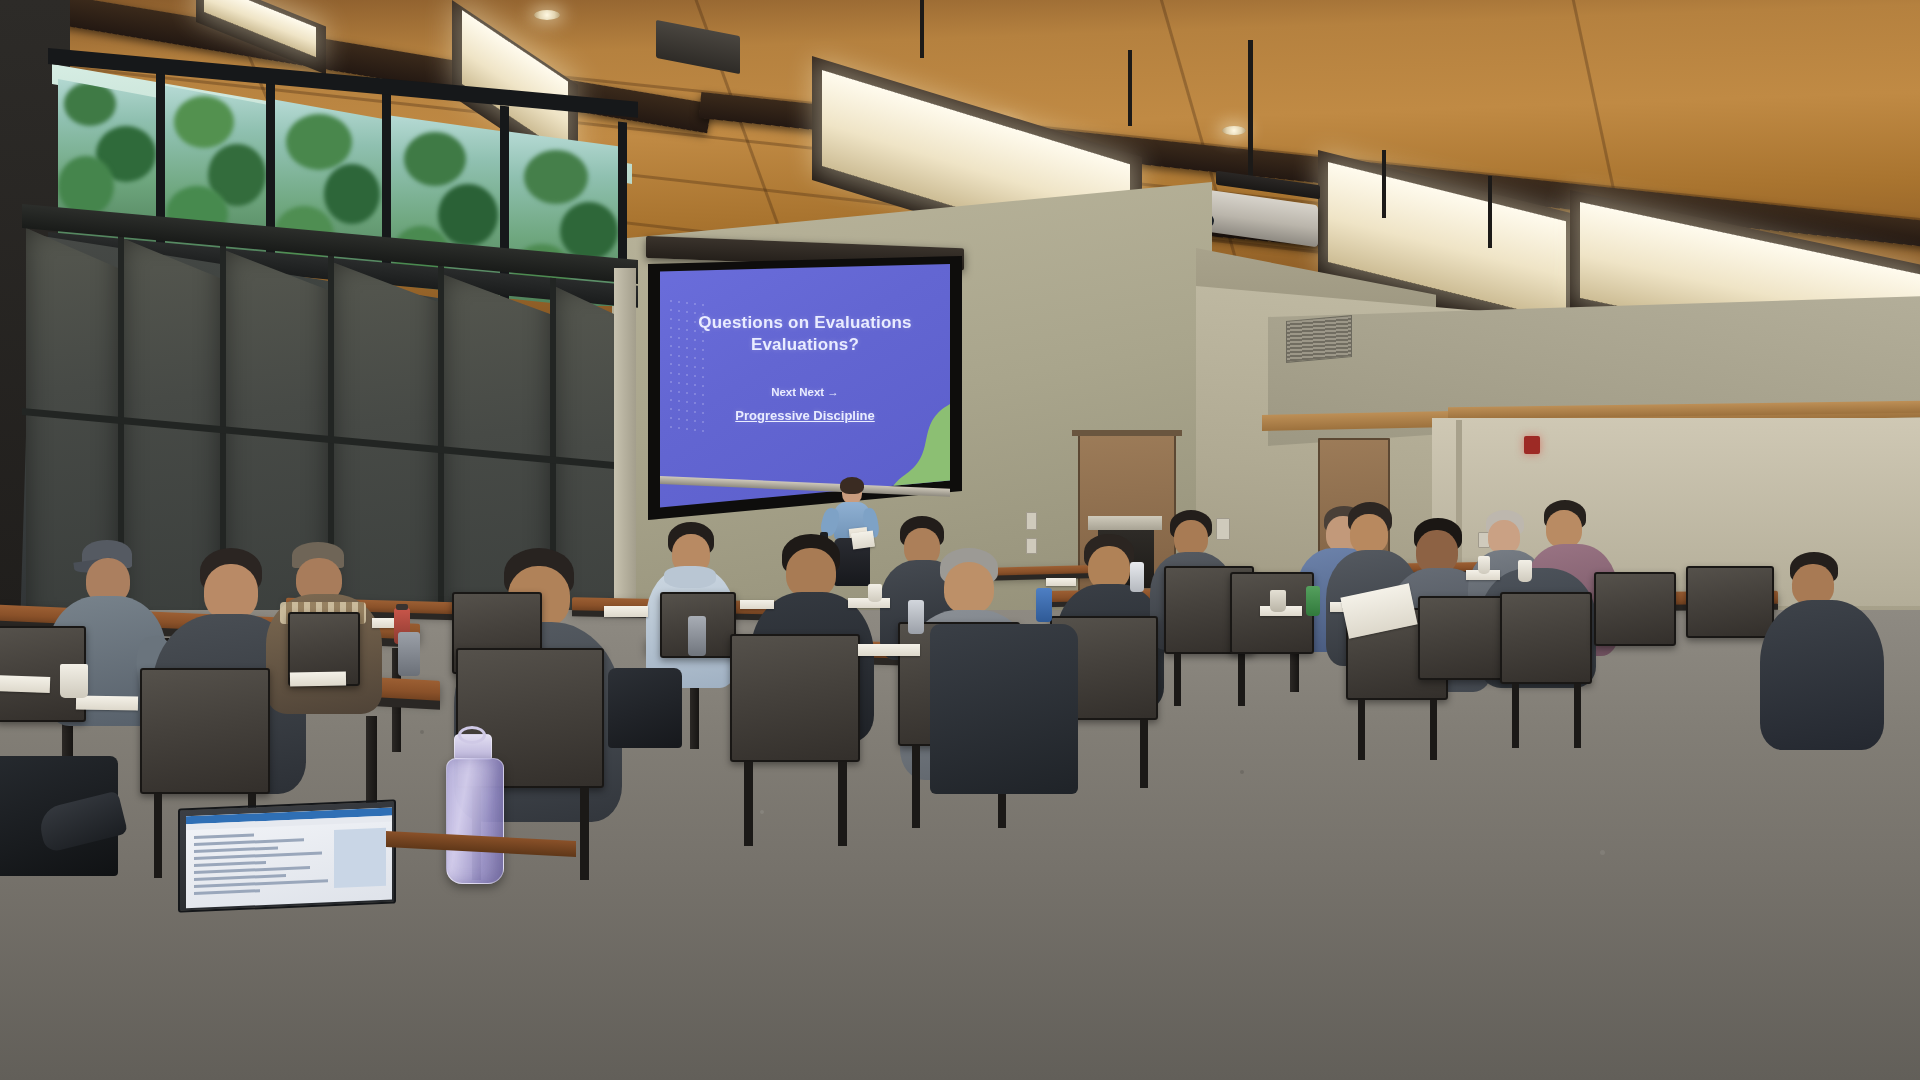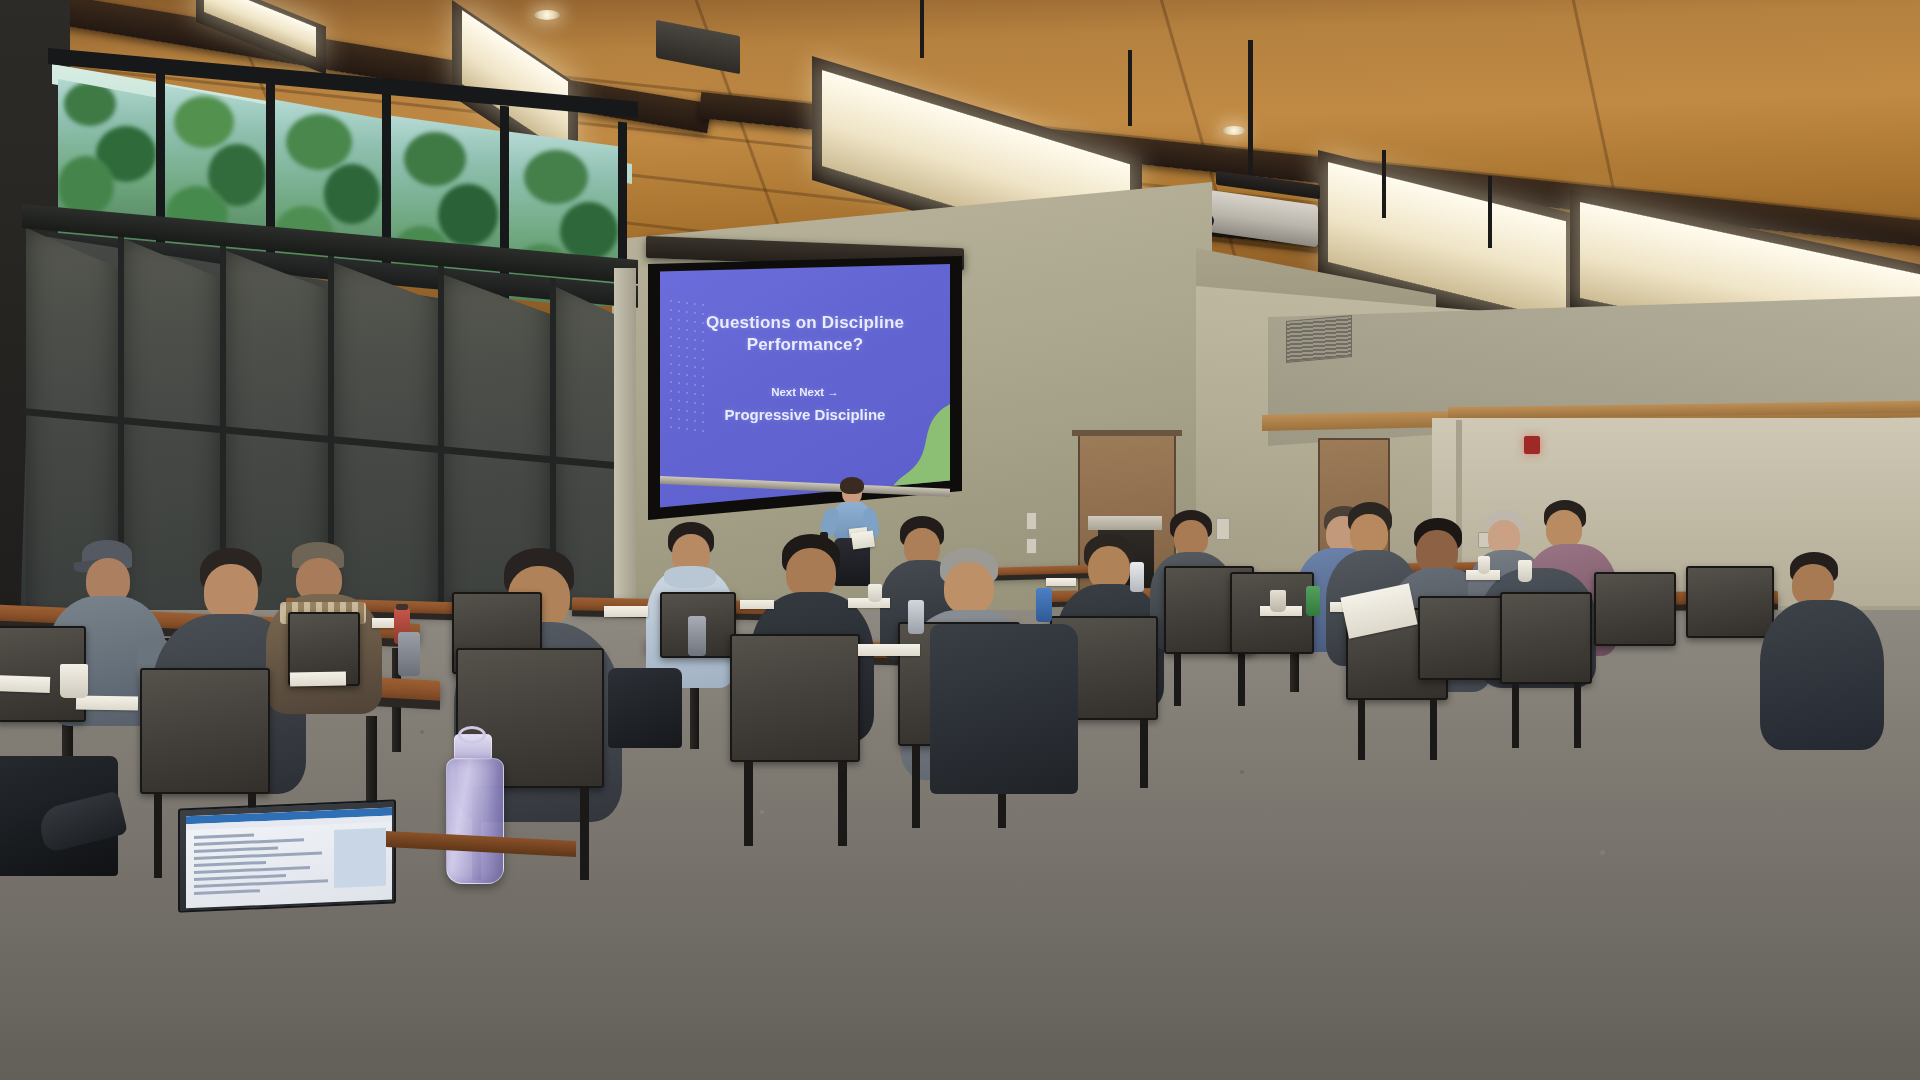--- a/index.html
+++ b/index.html
@@ -54,21 +54,21 @@
   .screen-border{ position:absolute; background:#0e0d0c; box-shadow:0 6px 20px rgba(0,0,0,.55); }
   .slide{ position:absolute; overflow:hidden;
     background:linear-gradient(150deg,#6a6ddb 0%,#6366d2 40%,#5b5ecb 100%); }
   .slide-dots{ position:absolute; opacity:.30; }
   .slide-dot{ position:absolute; width:2px; height:2px; border-radius:50%; background:#e8e9ff; }
   .slide-wave{ position:absolute; }
   .slide-text{ position:absolute; width:100%; text-align:center; color:#e9ecff;
     text-shadow:0 0 5px rgba(255,255,255,.22); }
   .slide-title{ font-size:17px; font-weight:700; line-height:1.32; letter-spacing:.2px; }
   .slide-sub{ font-size:11.5px; font-weight:600; line-height:1.5; }
-  .slide-link{ font-size:15px; font-weight:600; }
+  .slide-link{ font-size:13px; font-weight:600; text-decoration:underline; }
   .screen-bottom{ position:absolute; background:linear-gradient(180deg,#cfc9bb,#8e8a7f); }
 
   
   .proj-pole{ position:absolute; width:4px; background:#1c1a18; }
   .proj-plate{ position:absolute; background:linear-gradient(180deg,#2a2725,#1a1816); border-radius:2px; }
   .proj-body{ position:absolute; background:linear-gradient(180deg,#d7d3cb 0%,#bab5ab 55%,#8e8a82 100%);
     border-radius:4px; box-shadow:0 4px 10px rgba(0,0,0,.45); }
   .proj-lens{ position:absolute; border-radius:50%;
     background:radial-gradient(circle,#3b4550 0%,#1b2128 70%,#0c0f12 100%); }
 
@@ -372,22 +372,22 @@
           <div class="slide-dot" style="left:24px; top:129px;"></div>
         <div class="slide-dot" style="left:32px; top:130px;"></div>
       </div>
 
       <svg class="slide-wave" style="right:0; bottom:0; width:140px; height:120px;" viewBox="0 0 140 120" preserveAspectRatio="none">
         <path d="M140,14 C104,34 128,62 96,84 C70,102 78,118 104,120 L140,120 Z" fill="#8ec46e" opacity="0.95"></path>
         <path d="M140,24 C112,42 132,66 104,88 C84,104 92,116 118,120 L140,120 Z" fill="#6f6fd8" opacity="0.0"></path>
       </svg>
 
       <div class="slide-text slide-title" style="top:48px;">
-        <div>Questions on Discipline</div>
-        <div>Performance?</div>
+        <div>Questions on Evaluations</div>
+        <div>Evaluations?</div>
       </div>
       <div class="slide-text slide-sub" style="top:120px;">Next Next →</div>
       <div class="slide-text" style="top:142px;">
         <span class="slide-link">Progressive Discipline</span>
       </div>
     </div>
 
     <div class="screen-bottom" style="left:14px; top:240px; width:290px; height:8px; transform:skewY(2.5deg); transform-origin:left center;"></div>
   </div>
 

